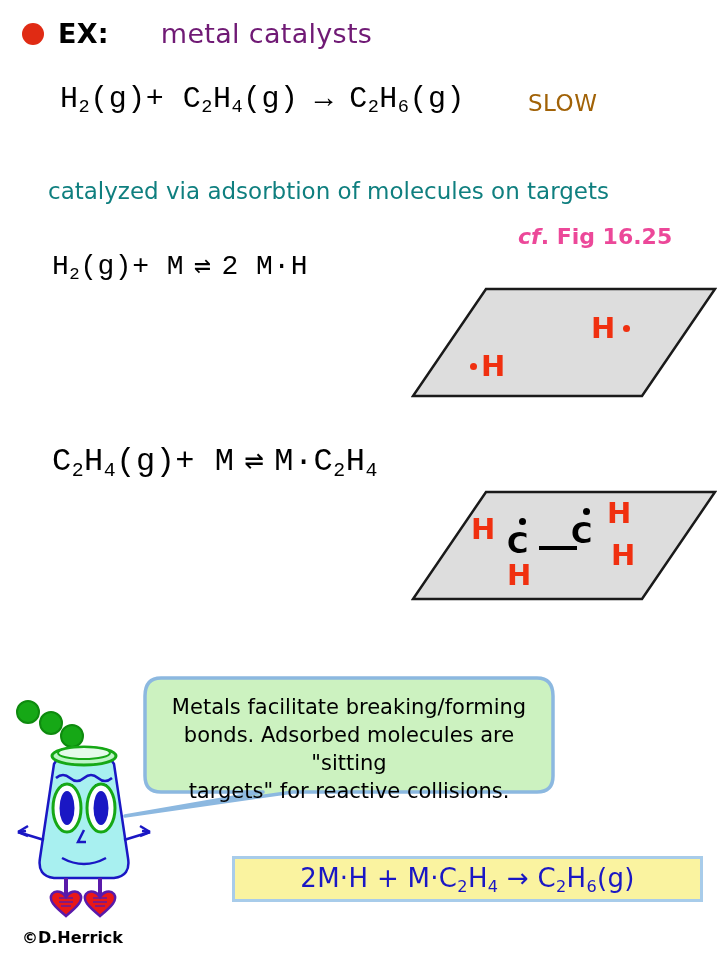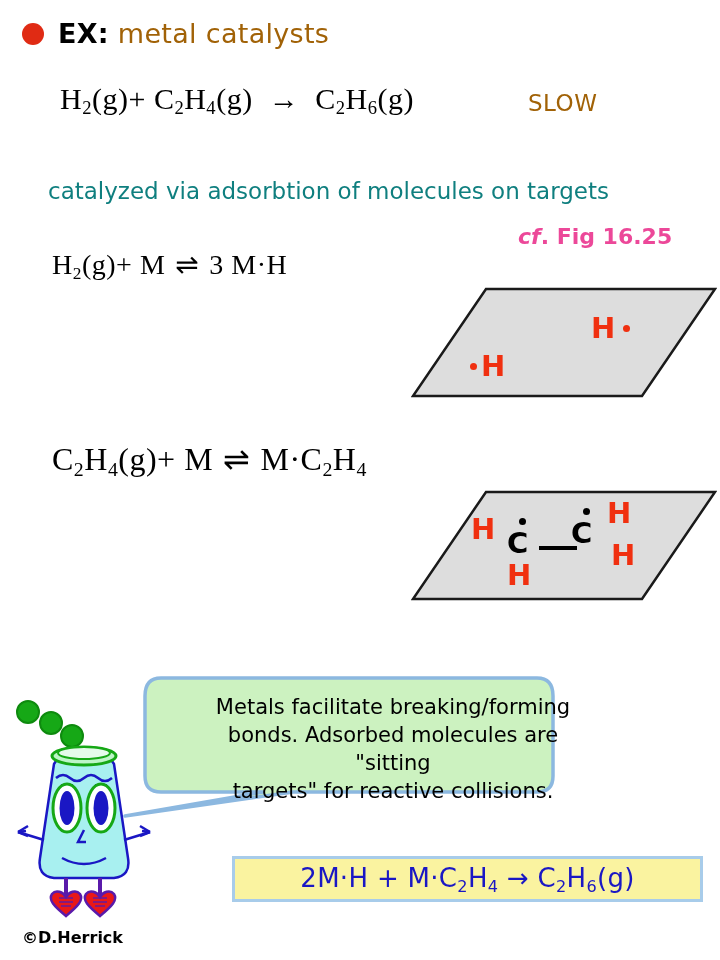--- a/index.html
+++ b/index.html
@@ -8,24 +8,24 @@
     font-family:"DejaVu Sans", sans-serif;
     background:#ffffff;
   }
   .abs{position:absolute;}
 
   
   #title-row{left:22px;top:18px;display:flex;align-items:center;gap:14px;}
   #title-bullet{width:22px;height:22px;border-radius:50%;background:#E02B14;display:block;}
   #title-text{font-size:27px;letter-spacing:.3px;white-space:nowrap;}
   #title-ex{color:#000000;font-weight:700;}
-  #title-main{color:#a16207;font-weight:500;}
-
-  
-  .eq{color:#000;white-space:nowrap;font-family:Liberation Serif, serif;}
+  #title-main{color:#701a75;font-weight:500;margin-left:43px;}
+
+  
+  .eq{color:#000;white-space:nowrap;font-family:Liberation Mono, monospace;}
   .eq sub{font-size:.62em;vertical-align:-0.28em;}
   #eq-main{left:60px;top:82px;font-size:30px;letter-spacing:.5px;}
   #eq-main .arrow{padding:0 16px;}
   #slow-label{left:528px;top:90px;color:#a16207;font-size:23px;font-weight:500;letter-spacing:.5px;}
 
   #caption-catalyzed{left:48px;top:178px;color:#0F7F7F;font-size:23px;white-space:nowrap;}
   #cf-note{left:518px;top:224px;color:#ec4899;font-size:22px;font-weight:700;white-space:nowrap;}
   #cf-note .it{font-style:italic;}
 
   #eq-h2{left:52px;top:248px;font-size:28px;letter-spacing:.5px;}
@@ -65,21 +65,20 @@
   
   #mascot{left:4px;top:690px;width:160px;height:230px;}
   #copyright{left:22px;top:928px;font-size:16px;color:#000;font-weight:600;white-space:nowrap;}
 
   
   #speech-bubble{left:143px;top:676px;width:412px;height:118px;}
   #speech-text{
     position:absolute;left:143px;top:694px;width:412px;
     text-align:center;font-size:21px;line-height:1.33;color:#000;
     font-family:"DejaVu Sans", sans-serif;
-    margin-left:44px;
   }
 
   
   #eq-box{
     left:232px;top:856px;width:471px;height:46px;
     background:#FAF3A0;border:3px solid #A8CCEA;box-sizing:border-box;
     display:flex;align-items:center;justify-content:center;
   }
   #eq-box-text{color:#1A17C4;font-size:26px;white-space:nowrap;letter-spacing:.3px;}
   #eq-box-text sub{font-size:.62em;vertical-align:-0.28em;}
@@ -93,21 +92,21 @@
 </div>
 
 <div class="abs eq" id="eq-main"><span>H</span><sub>2</sub><span>(g)</span><span>+</span> <span>C</span><sub>2</sub><span>H</span><sub>4</sub><span>(g)</span><span class="arrow">→</span><span>C</span><sub>2</sub><span>H</span><sub>6</sub><span>(g)</span></div>
 
 <div class="abs" id="slow-label">SLOW</div>
 
 <div class="abs" id="caption-catalyzed">catalyzed via adsorbtion of molecules on targets</div>
 
 <div class="abs" id="cf-note"><span class="it">cf</span><span>. Fig 16.25</span></div>
 
-<div class="abs eq" id="eq-h2"><span>H</span><sub>2</sub><span>(g)</span><span>+</span> <span>M</span><span class="eqarrow">⇌</span><span>3 M·H</span></div>
+<div class="abs eq" id="eq-h2"><span>H</span><sub>2</sub><span>(g)</span><span>+</span> <span>M</span><span class="eqarrow">⇌</span><span>2 M·H</span></div>
 
 <div class="abs surface" id="surface-1">
   <svg width="306" height="112" viewBox="0 0 306 112">
     <polygon points="75,2 304,2 231,109 2,109" fill="#DDDDDD" stroke="#1A1A1A" stroke-width="2.5"></polygon>
   </svg>
   <span class="atom" id="h-right">H</span>
   <span class="rdot" id="h-right-dot"></span>
   <span class="atom" id="h-left">H</span>
   <span class="rdot" id="h-left-dot"></span>
 </div>

